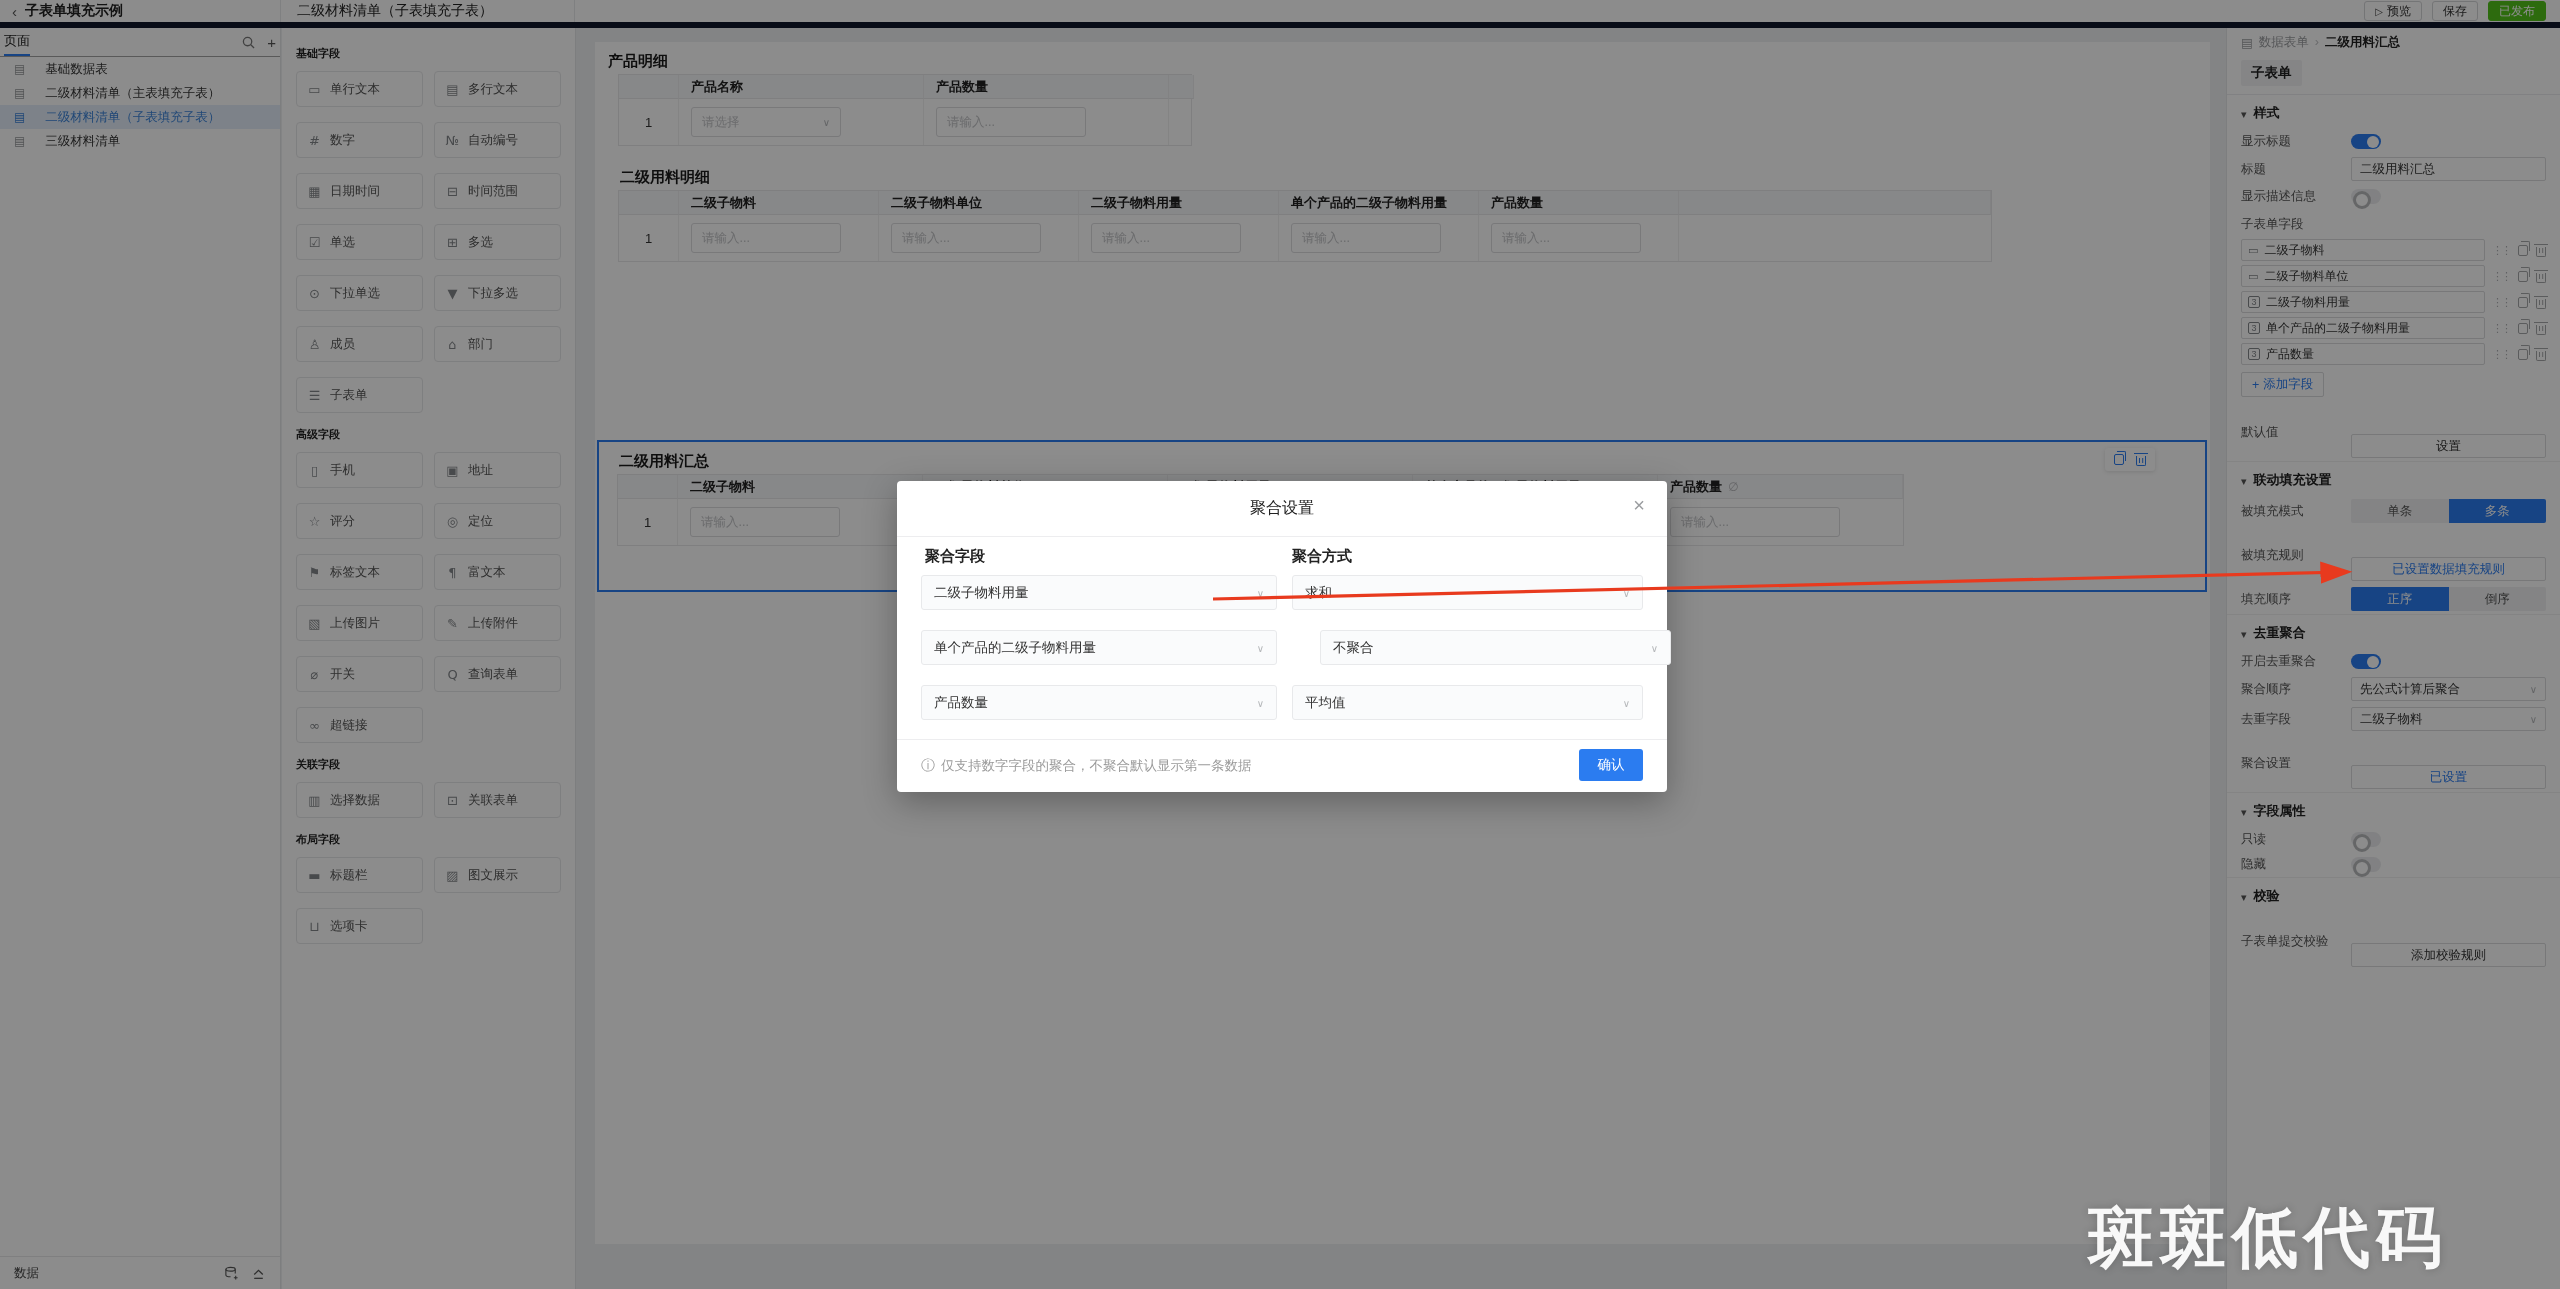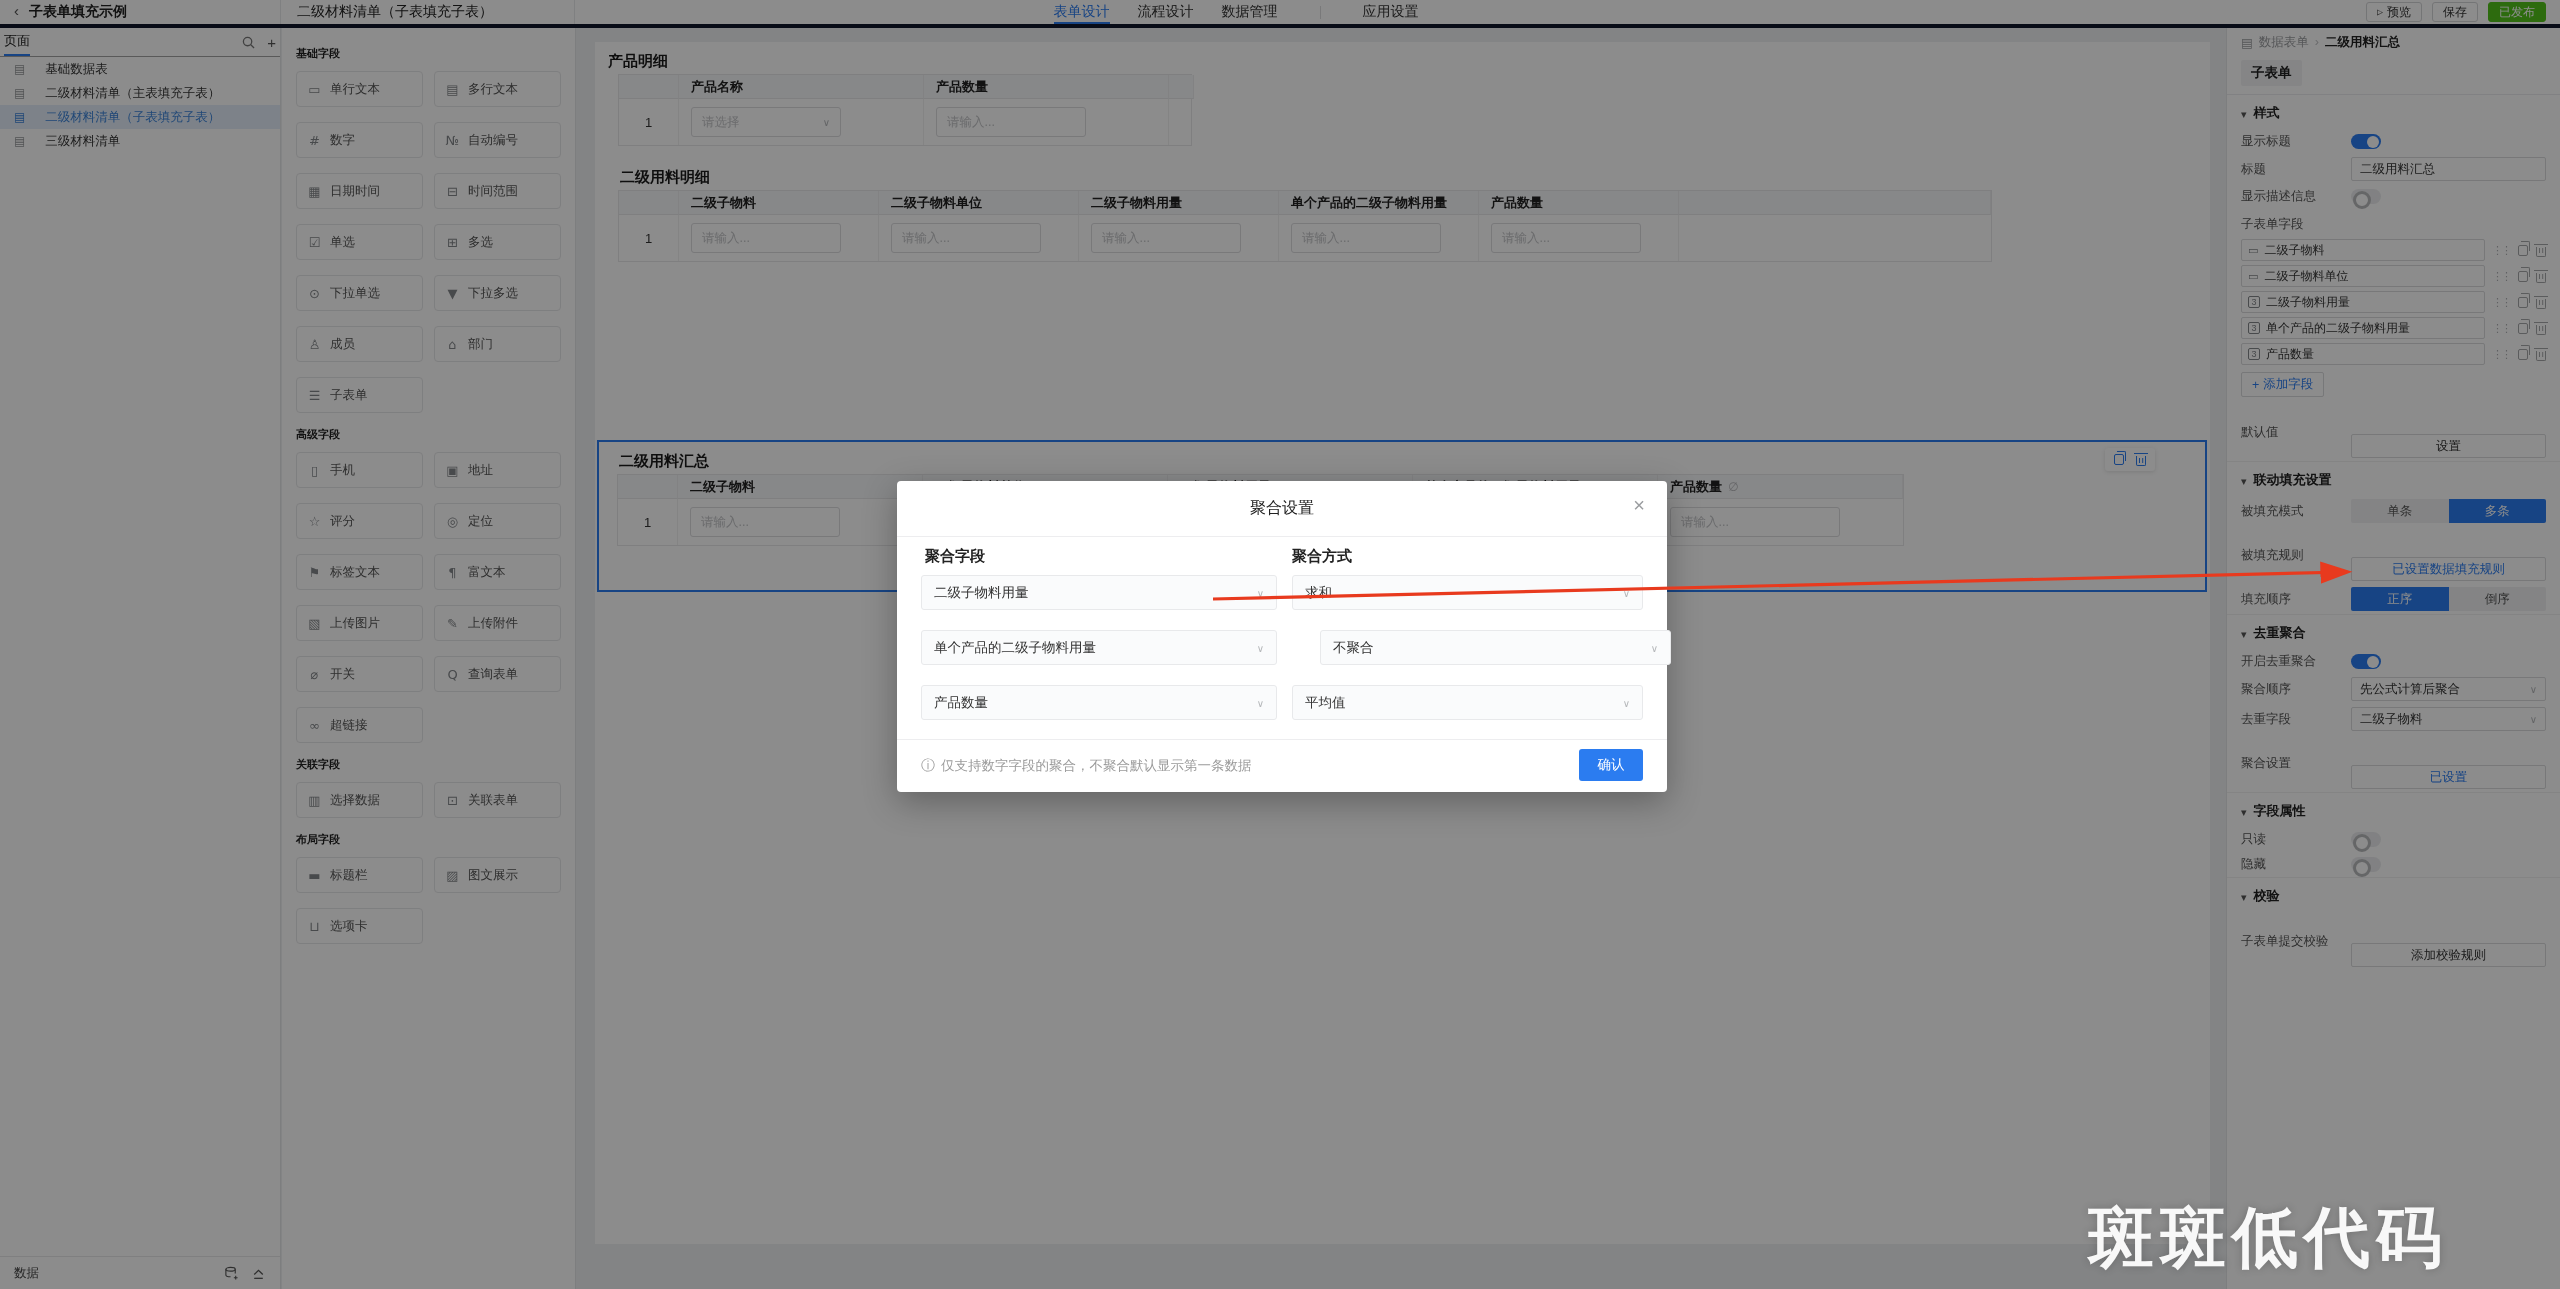--- a/index.html
+++ b/index.html
@@ -1,20 +1,20 @@
 <!DOCTYPE html>
 <html><head>
 <meta charset="utf-8">
 <style>
   * { margin:0; padding:0; box-sizing:border-box; }
   html,body { width:2560px; height:1289px; overflow:hidden; }
   body { position:relative; font-family:"Liberation Sans","DejaVu Sans",sans-serif; font-size:13px; color:#333; background:#eef0f2; }
 
   
-  .header { position:absolute; left:0; top:0; right:0; height:28px; background:#fff; border-bottom:4px solid #0f172a; display:flex; align-items:center; z-index:1;font-family:Liberation Mono, monospace; }
+  .header { position:absolute; left:0; top:0; right:0; height:28px; background:#fff; border-bottom:6px solid #0f172a; display:flex; align-items:center; z-index:1; }
   .h-left { width:281px; height:100%; border-right:1px solid #e8e9eb; display:flex; align-items:center; padding:0 12px; gap:8px; }
   .back-ico { color:#555; font-size:15px; cursor:pointer; }
   .back-ico::before { content:"‹"; }
   .h-left .t { font-size:14px; color:#222; font-weight:bold; }
   .h-mid { width:294px; height:100%; border-right:1px solid #e8e9eb; display:flex; align-items:center; padding:0 16px; }
   .h-mid .t { font-size:14px; color:#222; }
   .h-tabs { position:absolute; left:576px; width:1320px; height:100%; display:flex; align-items:center; justify-content:center; gap:28px; }
   .h-tab { height:100%; display:flex; align-items:center; font-size:14px; color:#333; cursor:pointer; position:relative; }
   .h-tab.active { color:#2b7cf0; }
   .h-tab.active::after { content:""; position:absolute; left:0; right:0; bottom:0; height:2px; background:#2b7cf0; }
@@ -128,35 +128,20 @@
 <body>
 
 <div class="header">
   <div class="h-left">
     <span class="back-ico"></span>
     <span class="t">子表单填充示例</span>
   </div>
   <div class="h-mid">
     <span class="t">二级材料清单（子表填充子表）</span>
   </div>
-  <div class="h-tabs">
-    <div class="h-tab active">
-        <span>表单设计</span>
-      </div>
-    <div class="h-tab">
-        <span>流程设计</span>
-      </div>
-    <div class="h-tab">
-        <span>数据管理</span>
-      </div>
-    <div class="h-tab-sep"></div>
-    <div class="h-tab">
-        <span>应用设置</span>
-      </div>
-  </div>
   <div class="h-actions">
     <div class="hbtn">
         <span class="play"></span>
         <span>预览</span>
       </div>
     <div class="hbtn">
         <span>保存</span>
       </div>
     <div class="hbtn publish">
         <span>已发布</span>

